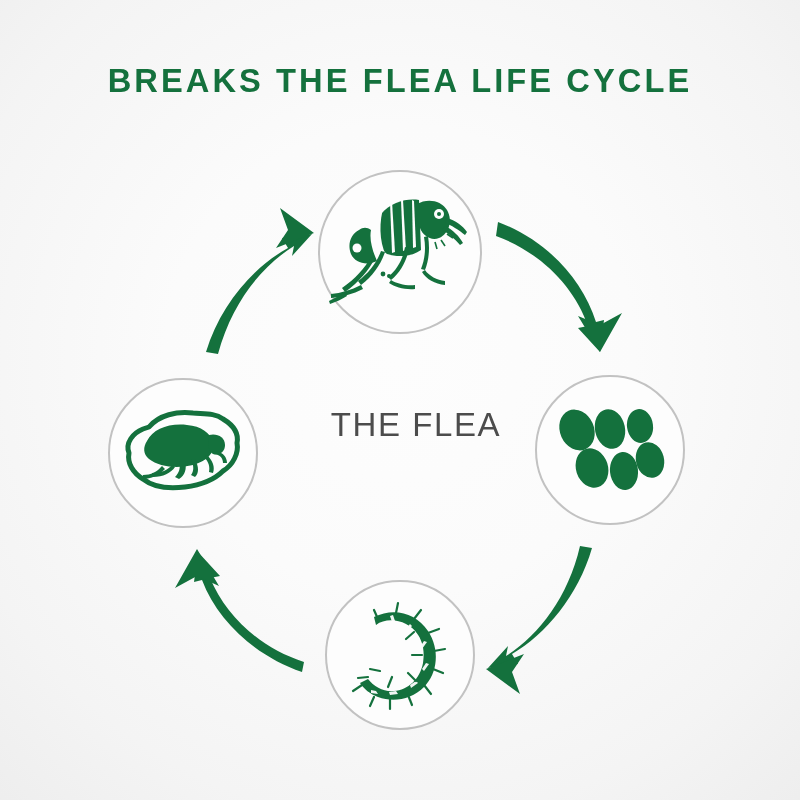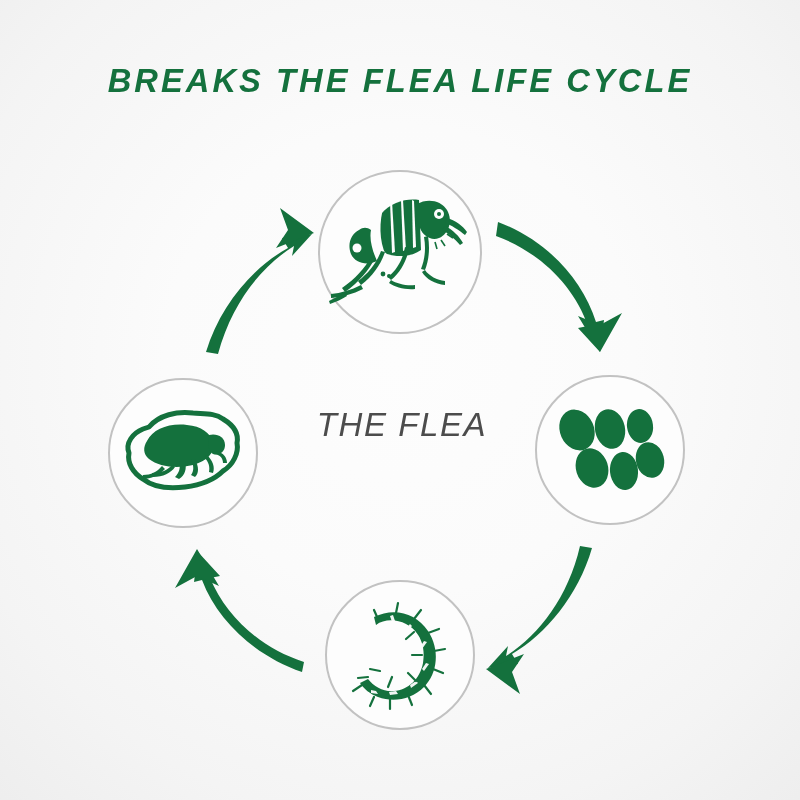--- a/index.html
+++ b/index.html
@@ -14,21 +14,20 @@
     position: relative;
     width: 800px;
     height: 800px;
     background:
       radial-gradient(ellipse 105% 105% at 50% 45%,
         #fdfdfd 0%,
         #fbfbfb 28%,
         #f4f4f4 55%,
         #ebebeb 78%,
         #e4e4e4 100%);
-    font-style: italic;
   }
 
   
   #title {
     position: absolute;
     top: 60px;
     left: 0;
     width: 800px;
     text-align: center;
     font-family: "Liberation Sans", sans-serif;
@@ -38,21 +37,21 @@
     letter-spacing: 3.2px;
     color: #14713D;
     white-space: nowrap;
     transform: scaleX(0.96);
     transform-origin: 50% 50%;
   }
 
   
   #center-label {
     position: absolute;
-    left: 252px;
+    left: 266px;
     top: 404px;
     width: 300px;
     text-align: center;
     color: #4c4c4c;
     font-size: 33px;
     line-height: 42px;
     letter-spacing: 1.6px;
     font-weight: 400;
     pointer-events: none;
   }

